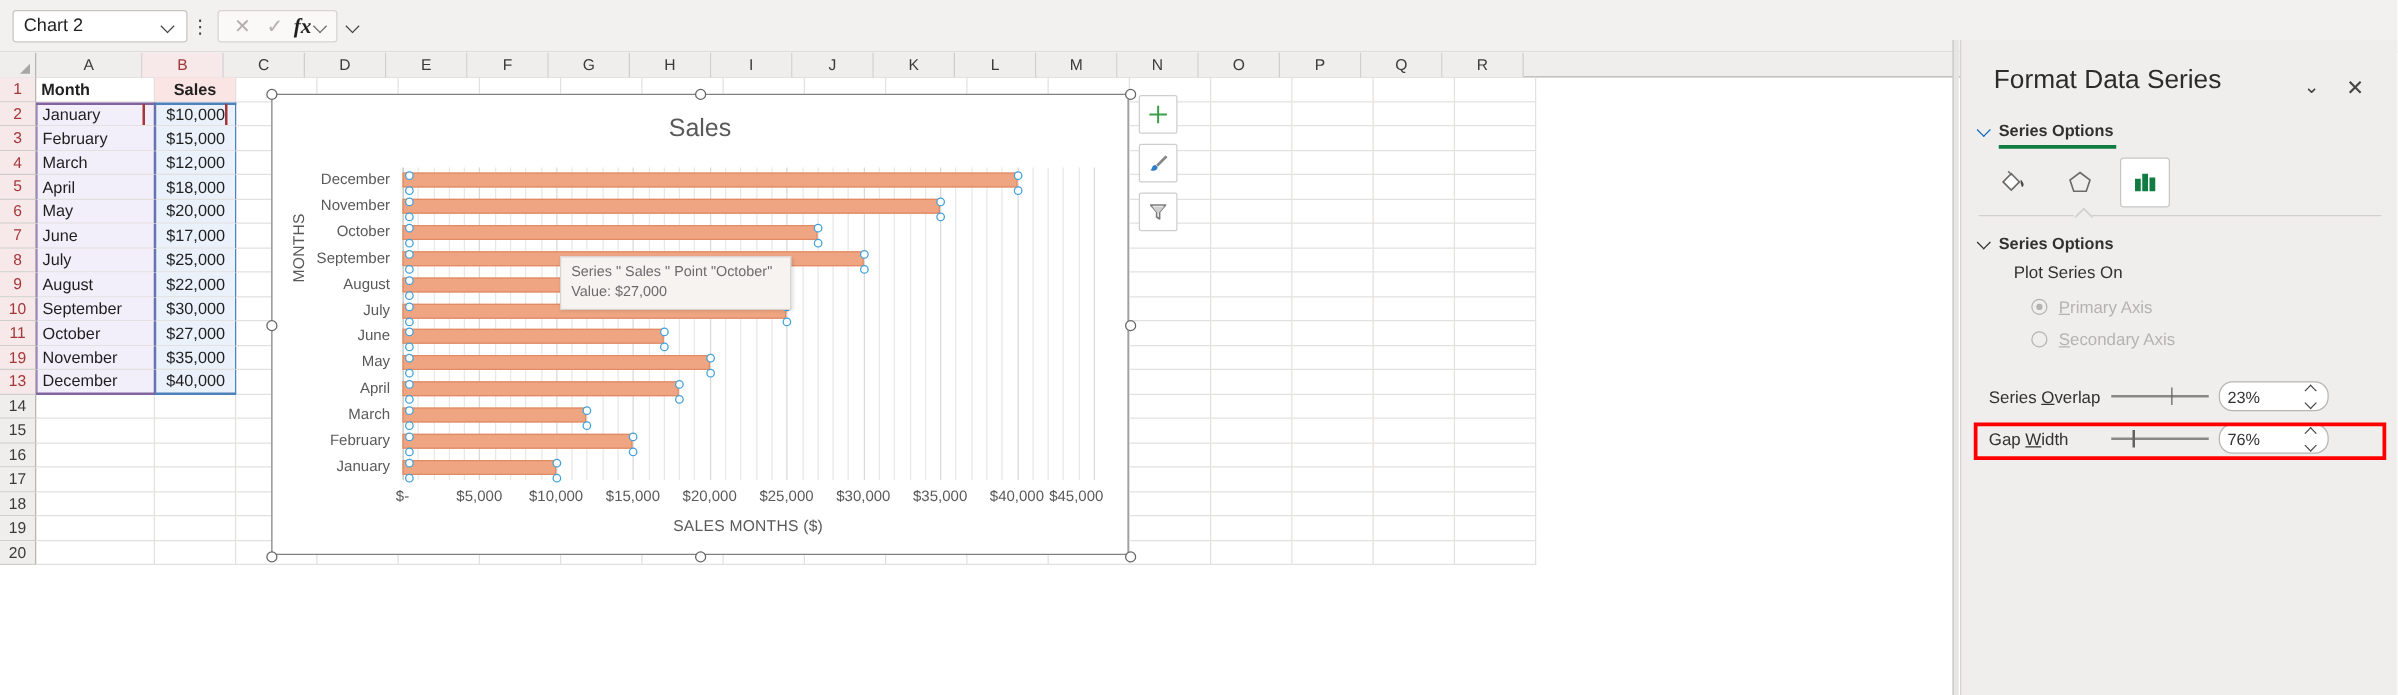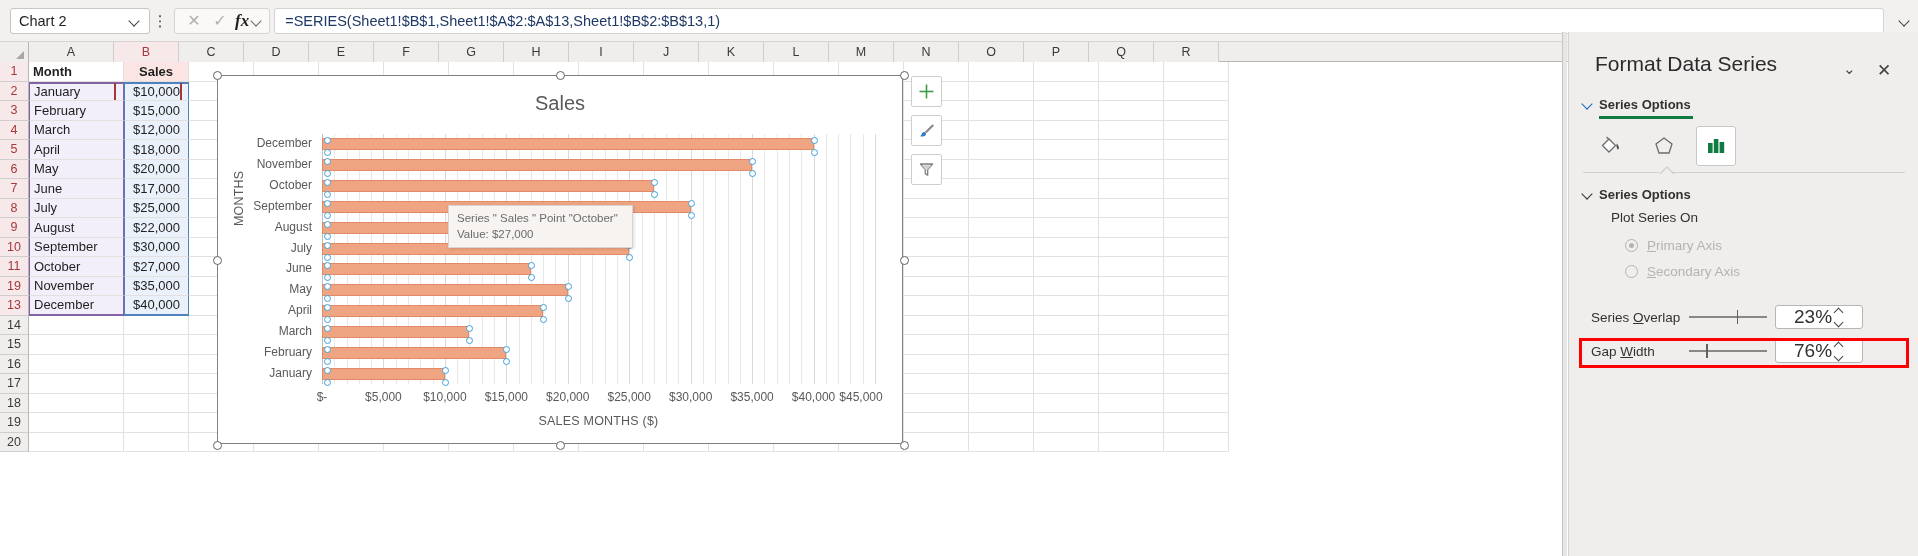--- a/index.html
+++ b/index.html
@@ -183,22 +183,22 @@
   .radio-row .u{ text-decoration:underline; }
   .slider-row{ position:absolute; left:0; width:350px; height:26px;
                display:flex; align-items:center; }
   .sl-label{ width:112px; padding-left:22px; font-size:13.5px; color:#323130;}
   .sl-label .u{ text-decoration:underline; }
   .sl-track{ position:relative; width:78px; height:14px; margin:0 8px;}
   .sl-track:before{ content:""; position:absolute; left:0; top:6px; width:78px;
                     height:1.5px; background:#8a8886;}
   .sl-thumb{ position:absolute; top:0; width:1.8px; height:14px; background:#616161;}
   .spin{ width:88px; height:24px; background:#fff; border:1px solid #b8b6b4;
-         border-radius:3px; display:flex; align-items:center; padding:0 18px;
-         font-size:19px; color:#323130; position:relative;}
+         border-radius:11px; display:flex; align-items:center; padding:0 6px;
+         font-size:13px; color:#323130; position:relative;}
   .spin .val{ flex:1; }
   .arrows{ width:14px; height:22px; position:relative;}
   .arrows i{ position:absolute; left:3px; width:7px; height:7px; display:block;}
   .arrows i:before{ content:""; position:absolute; width:6px; height:6px;
     border-left:1.3px solid #444; border-top:1.3px solid #444;}
   .arrows .up{ top:3px;} .arrows .up:before{ transform:rotate(45deg);}
   .arrows .dn{ top:11px;} .arrows .dn:before{ transform:rotate(-135deg); top:2px;}
   #gapwidth-highlight{
     position:absolute; left:10px; top:306px; width:330px; height:30px;
     border:3px solid #ff0000; z-index:9; pointer-events:none;
@@ -214,21 +214,20 @@
     <span class="nb-text">Chart 2</span>
     <span class="chev"></span>
   </div>
   <div class="kebab">⋮</div>
   <div class="fx-group">
     <div class="fx-btn">✕</div>
     <div class="fx-btn">✓</div>
     <div class="fx-italic">fx</div>
     <span class="chev"></span>
   </div>
-  <div id="formula-input">=SERIES(Sheet1!$B$1,Sheet1!$A$2:$A$13,Sheet1!$B$2:$B$13,1)</div>
   <div class="fb-chev">
     <span class="chev"></span>
   </div>
 </div>
 
 <div id="grid-wrap">
   <div id="col-header">
     <div class="corner"></div>
     <div id="colh-slot" style="display: flex;">
         <div class="colh" style="width: 85px;">A</div>

